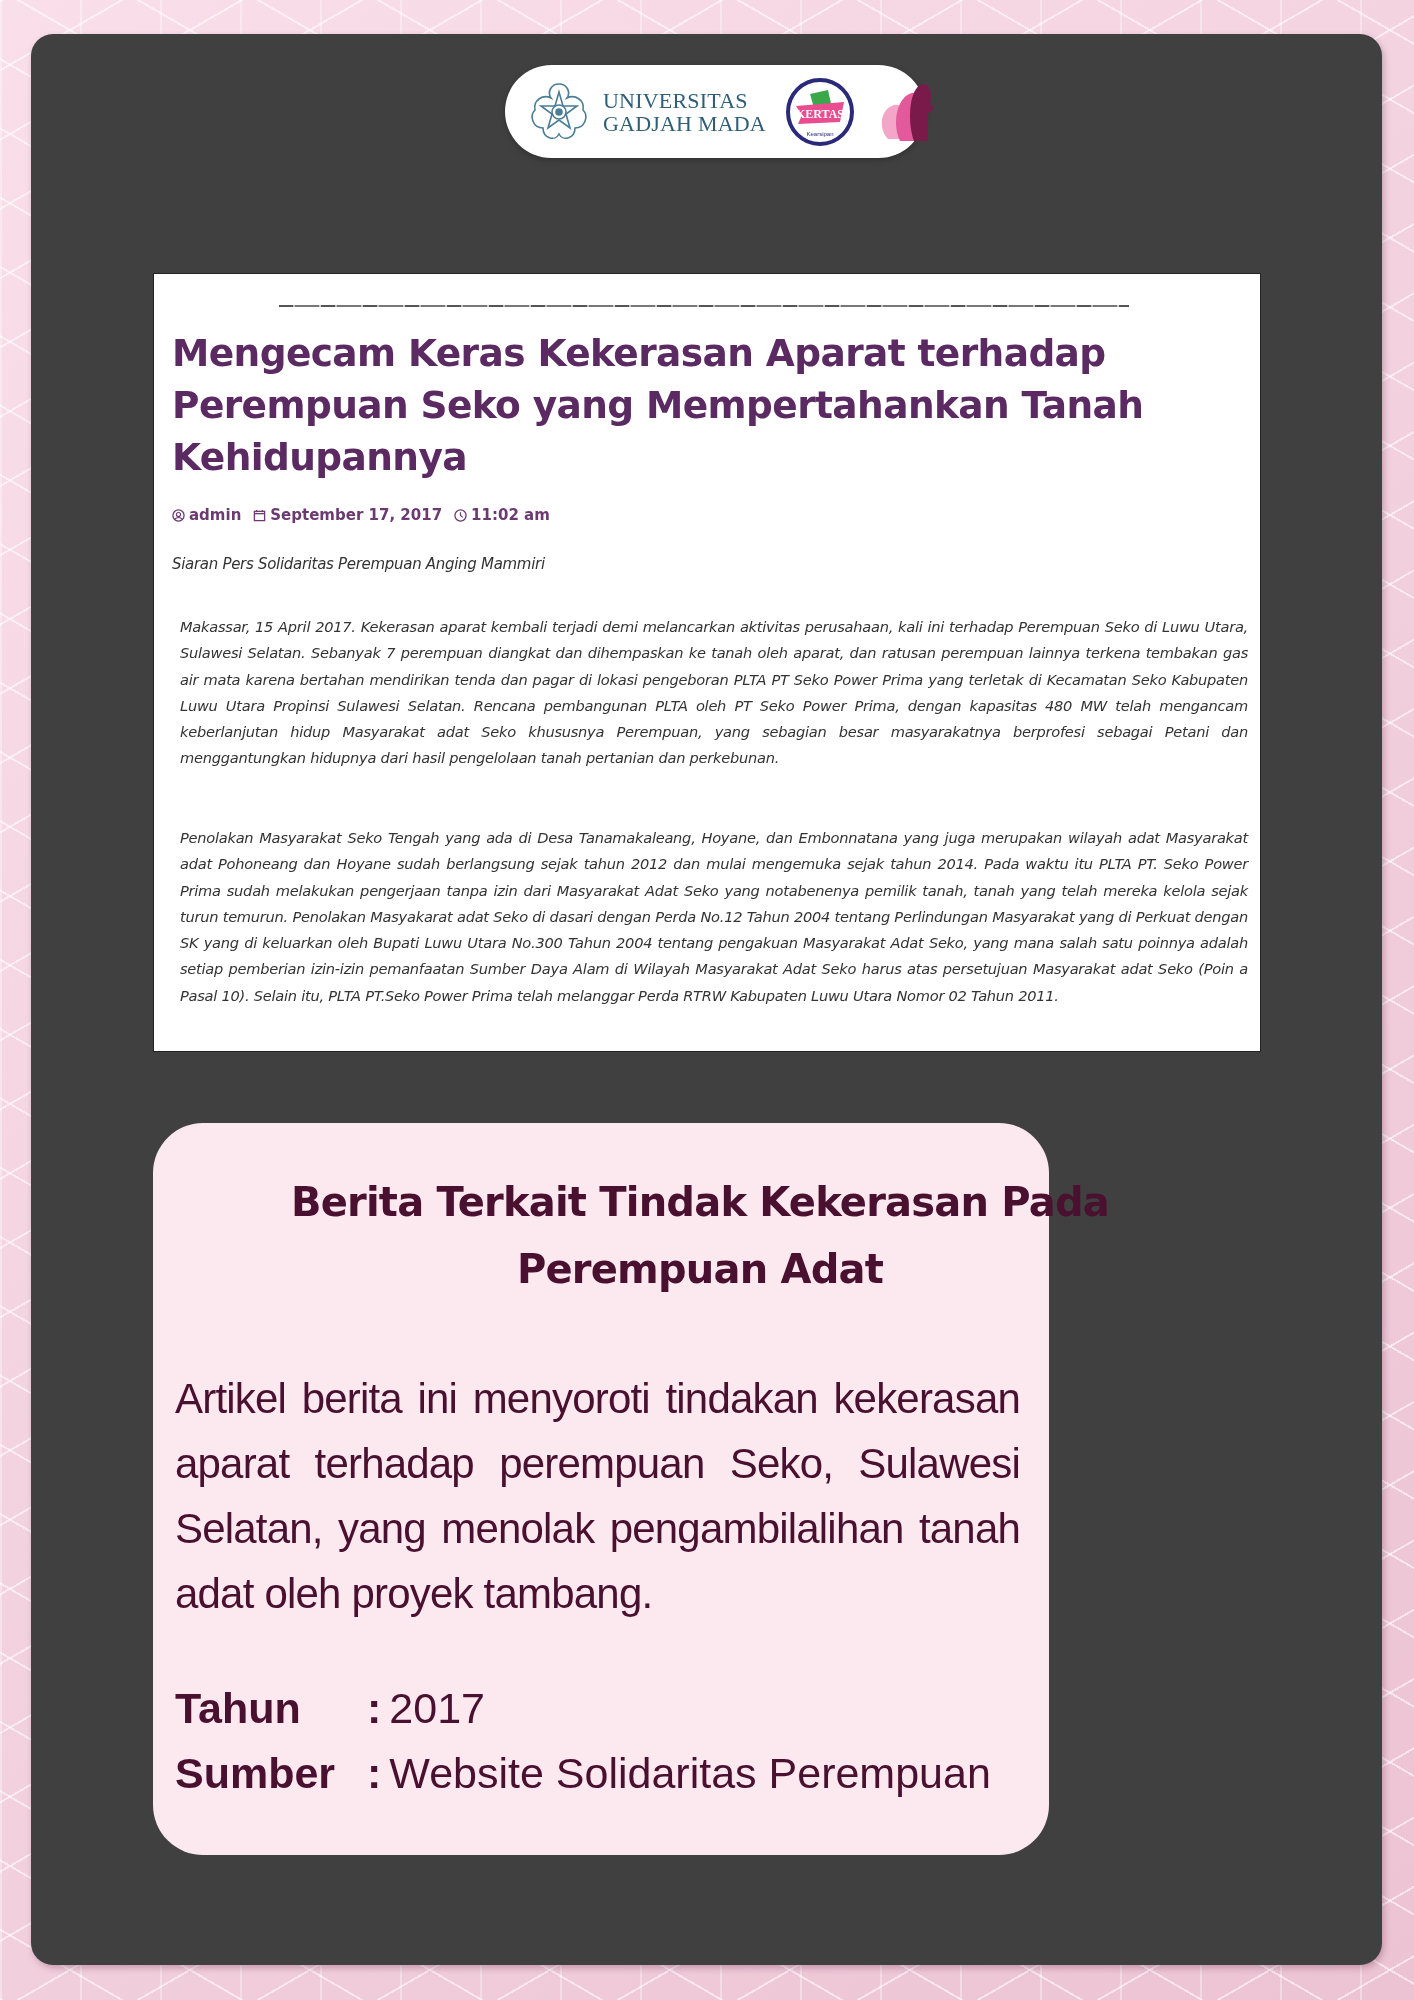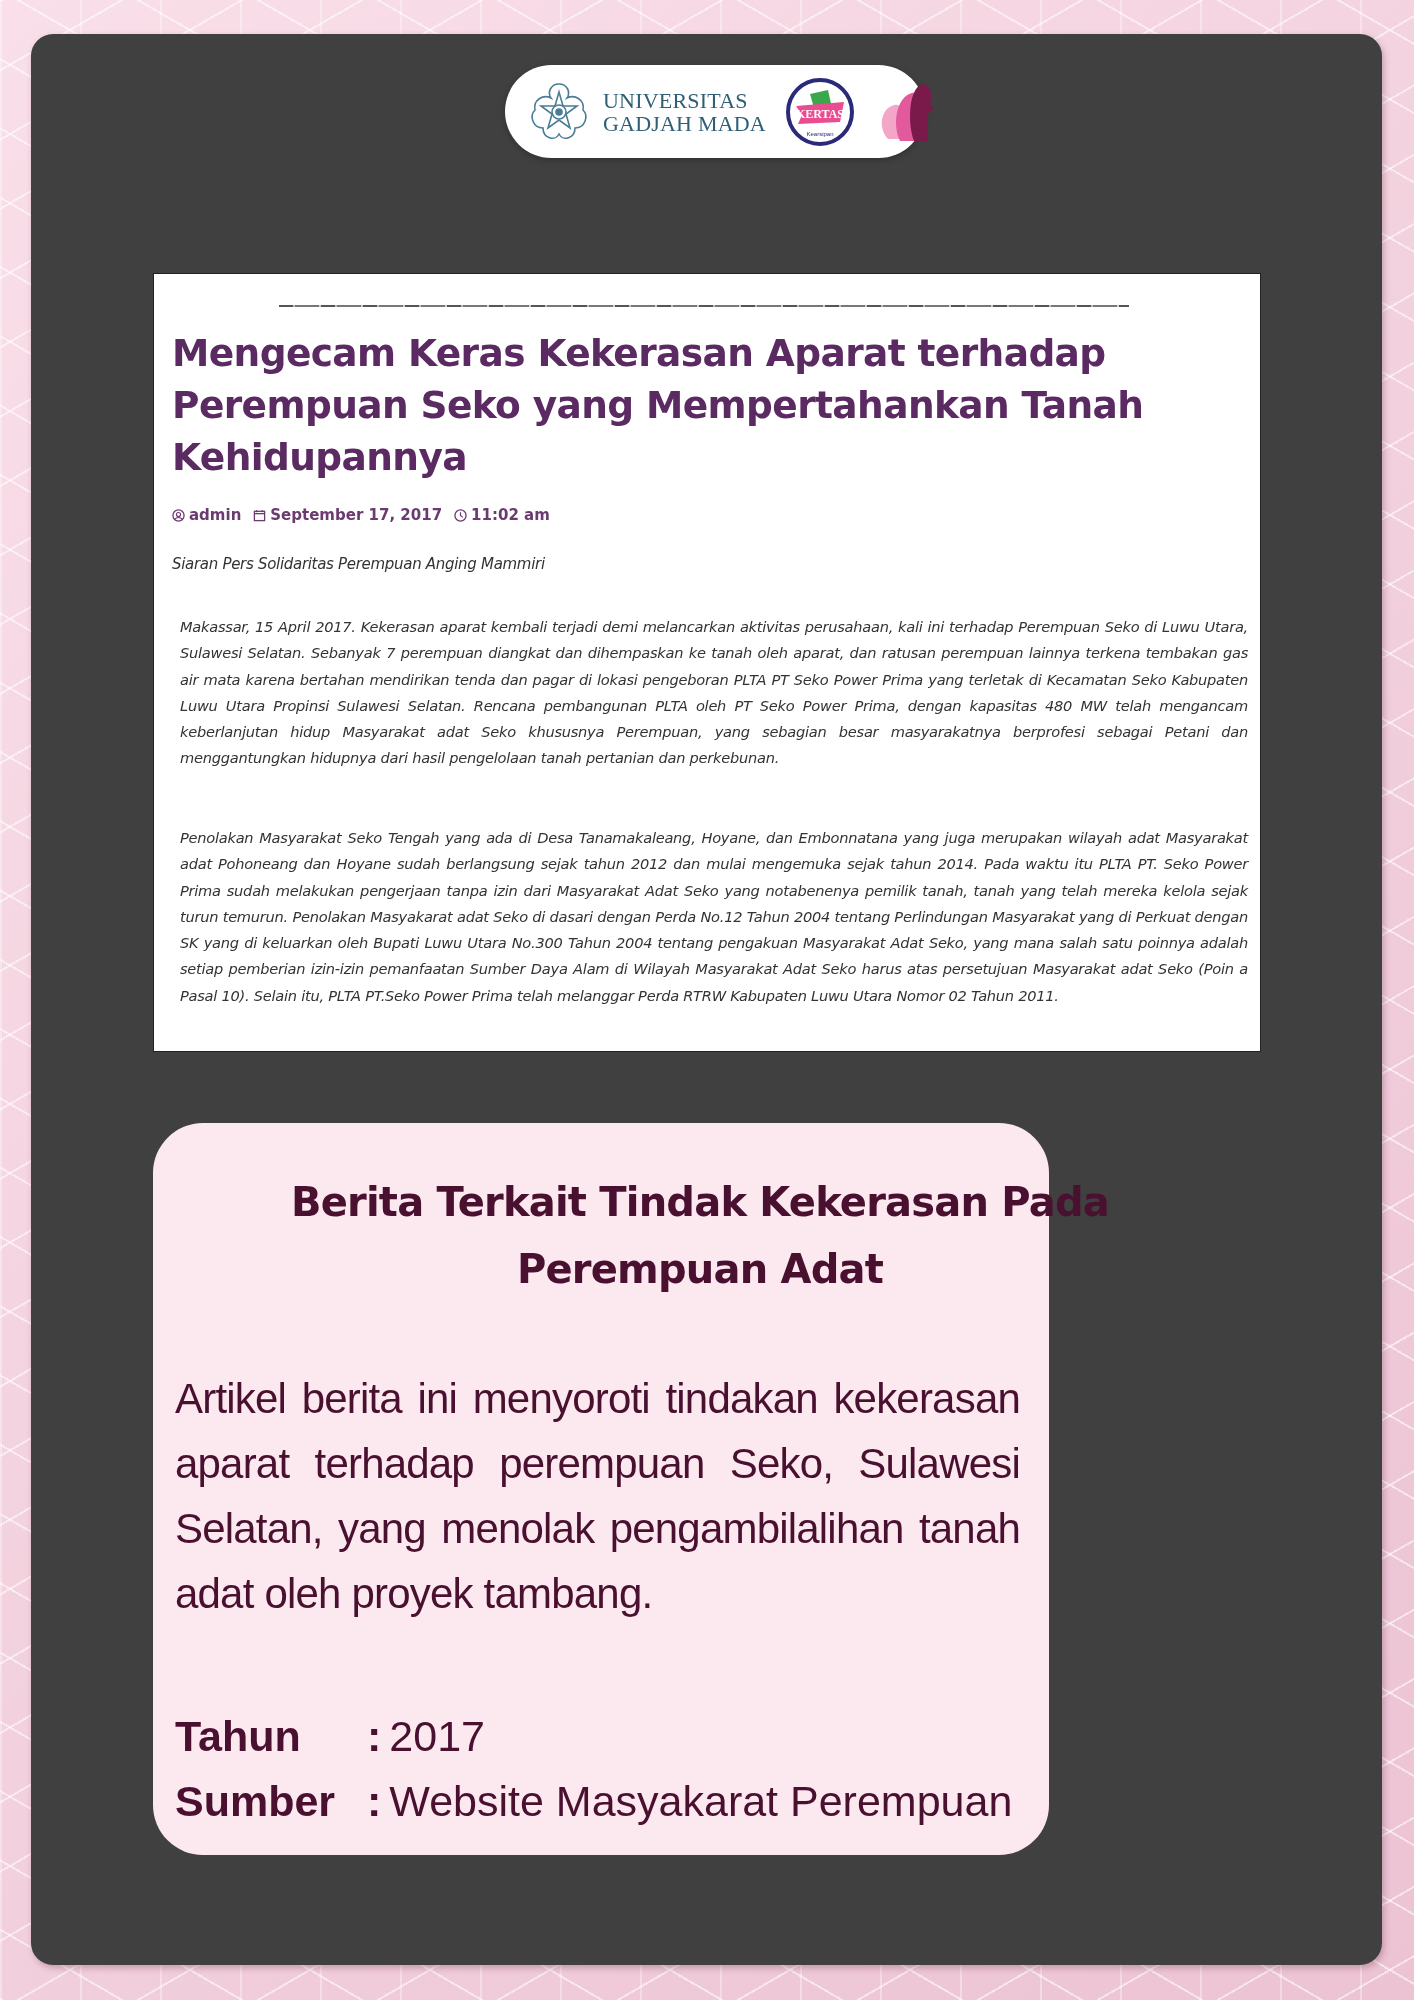--- a/index.html
+++ b/index.html
@@ -53,21 +53,21 @@
   .p1 { top:332px; }
   .p2 { top:543px; }
 
   .info {
     position:absolute; left:122px; top:1089px; width:896px; height:732px;
     background:#fce9ef; border-radius:50px; box-sizing:border-box; padding:46px 22px 0 22px;
     color:#4a1030; font-family:"DejaVu Sans", sans-serif;
   }
   .info h2 { margin:0 auto; width:1050px; text-align:center; font-size:40px; line-height:67px; font-weight:bold; letter-spacing:-0.8px; }
   .info .desc { margin:63px 7px 0 0; font-size:42px; line-height:65px; text-align:justify; letter-spacing:-0.8px; font-family:"Liberation Sans", sans-serif; }
-  .info .facts { margin-top:78px; font-size:43px; line-height:65px; font-family:"Liberation Sans", sans-serif; }
+  .info .facts { margin-top:50px; font-size:43px; line-height:65px; font-family:"Liberation Sans", sans-serif; }
   .info .facts .row { display:flex; }
   .info .facts .k { width:192px; font-weight:bold; }
   .info .facts .c { font-weight:bold; margin-right:8px; }
 </style>
 </head>
 <body>
 
 <div class="card">
 
   <div class="logo-pill">
@@ -136,18 +136,18 @@
     <p class="desc">Artikel berita ini menyoroti tindakan kekerasan aparat terhadap perempuan Seko, Sulawesi Selatan, yang menolak pengambilalihan tanah adat oleh proyek tambang.</p>
     <div class="facts">
       <div class="row">
         <span class="k">Tahun</span>
         <span class="c">:</span>
         <span class="v">2017</span>
       </div>
       <div class="row">
         <span class="k">Sumber</span>
         <span class="c">:</span>
-        <span class="v">Website Masyakarat Perempuan</span>
+        <span class="v">Website Solidaritas Perempuan</span>
       </div>
     </div>
   </div>
 
 </div>
 
 </body></html>

